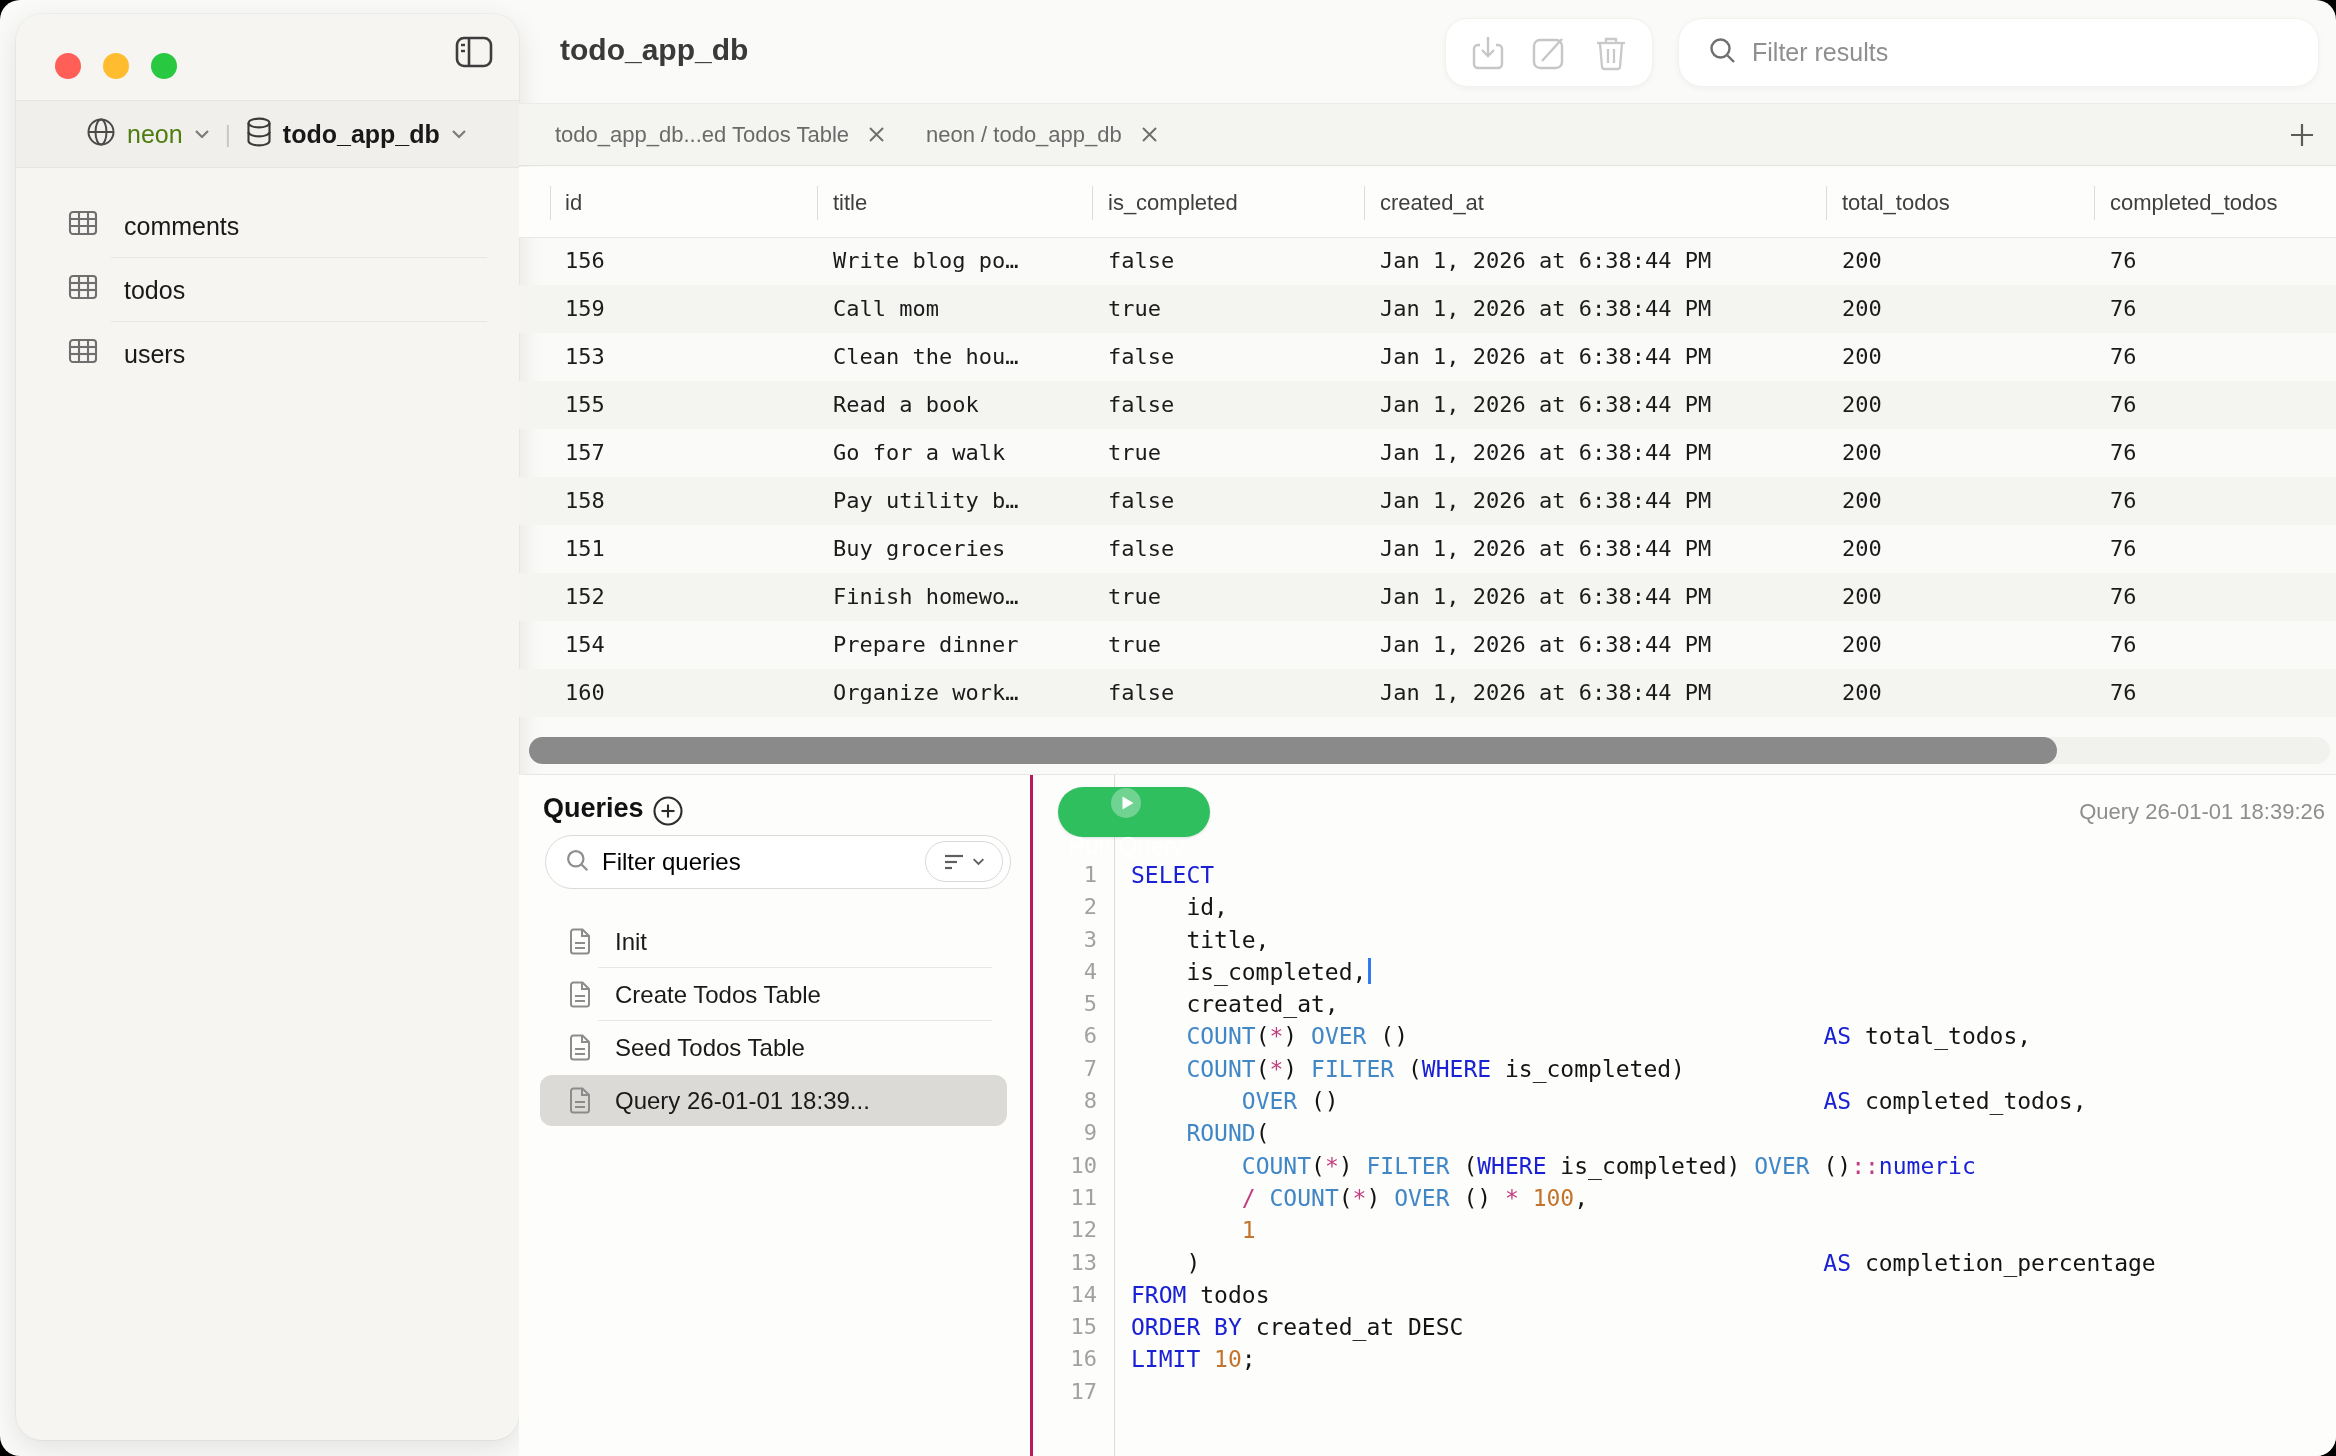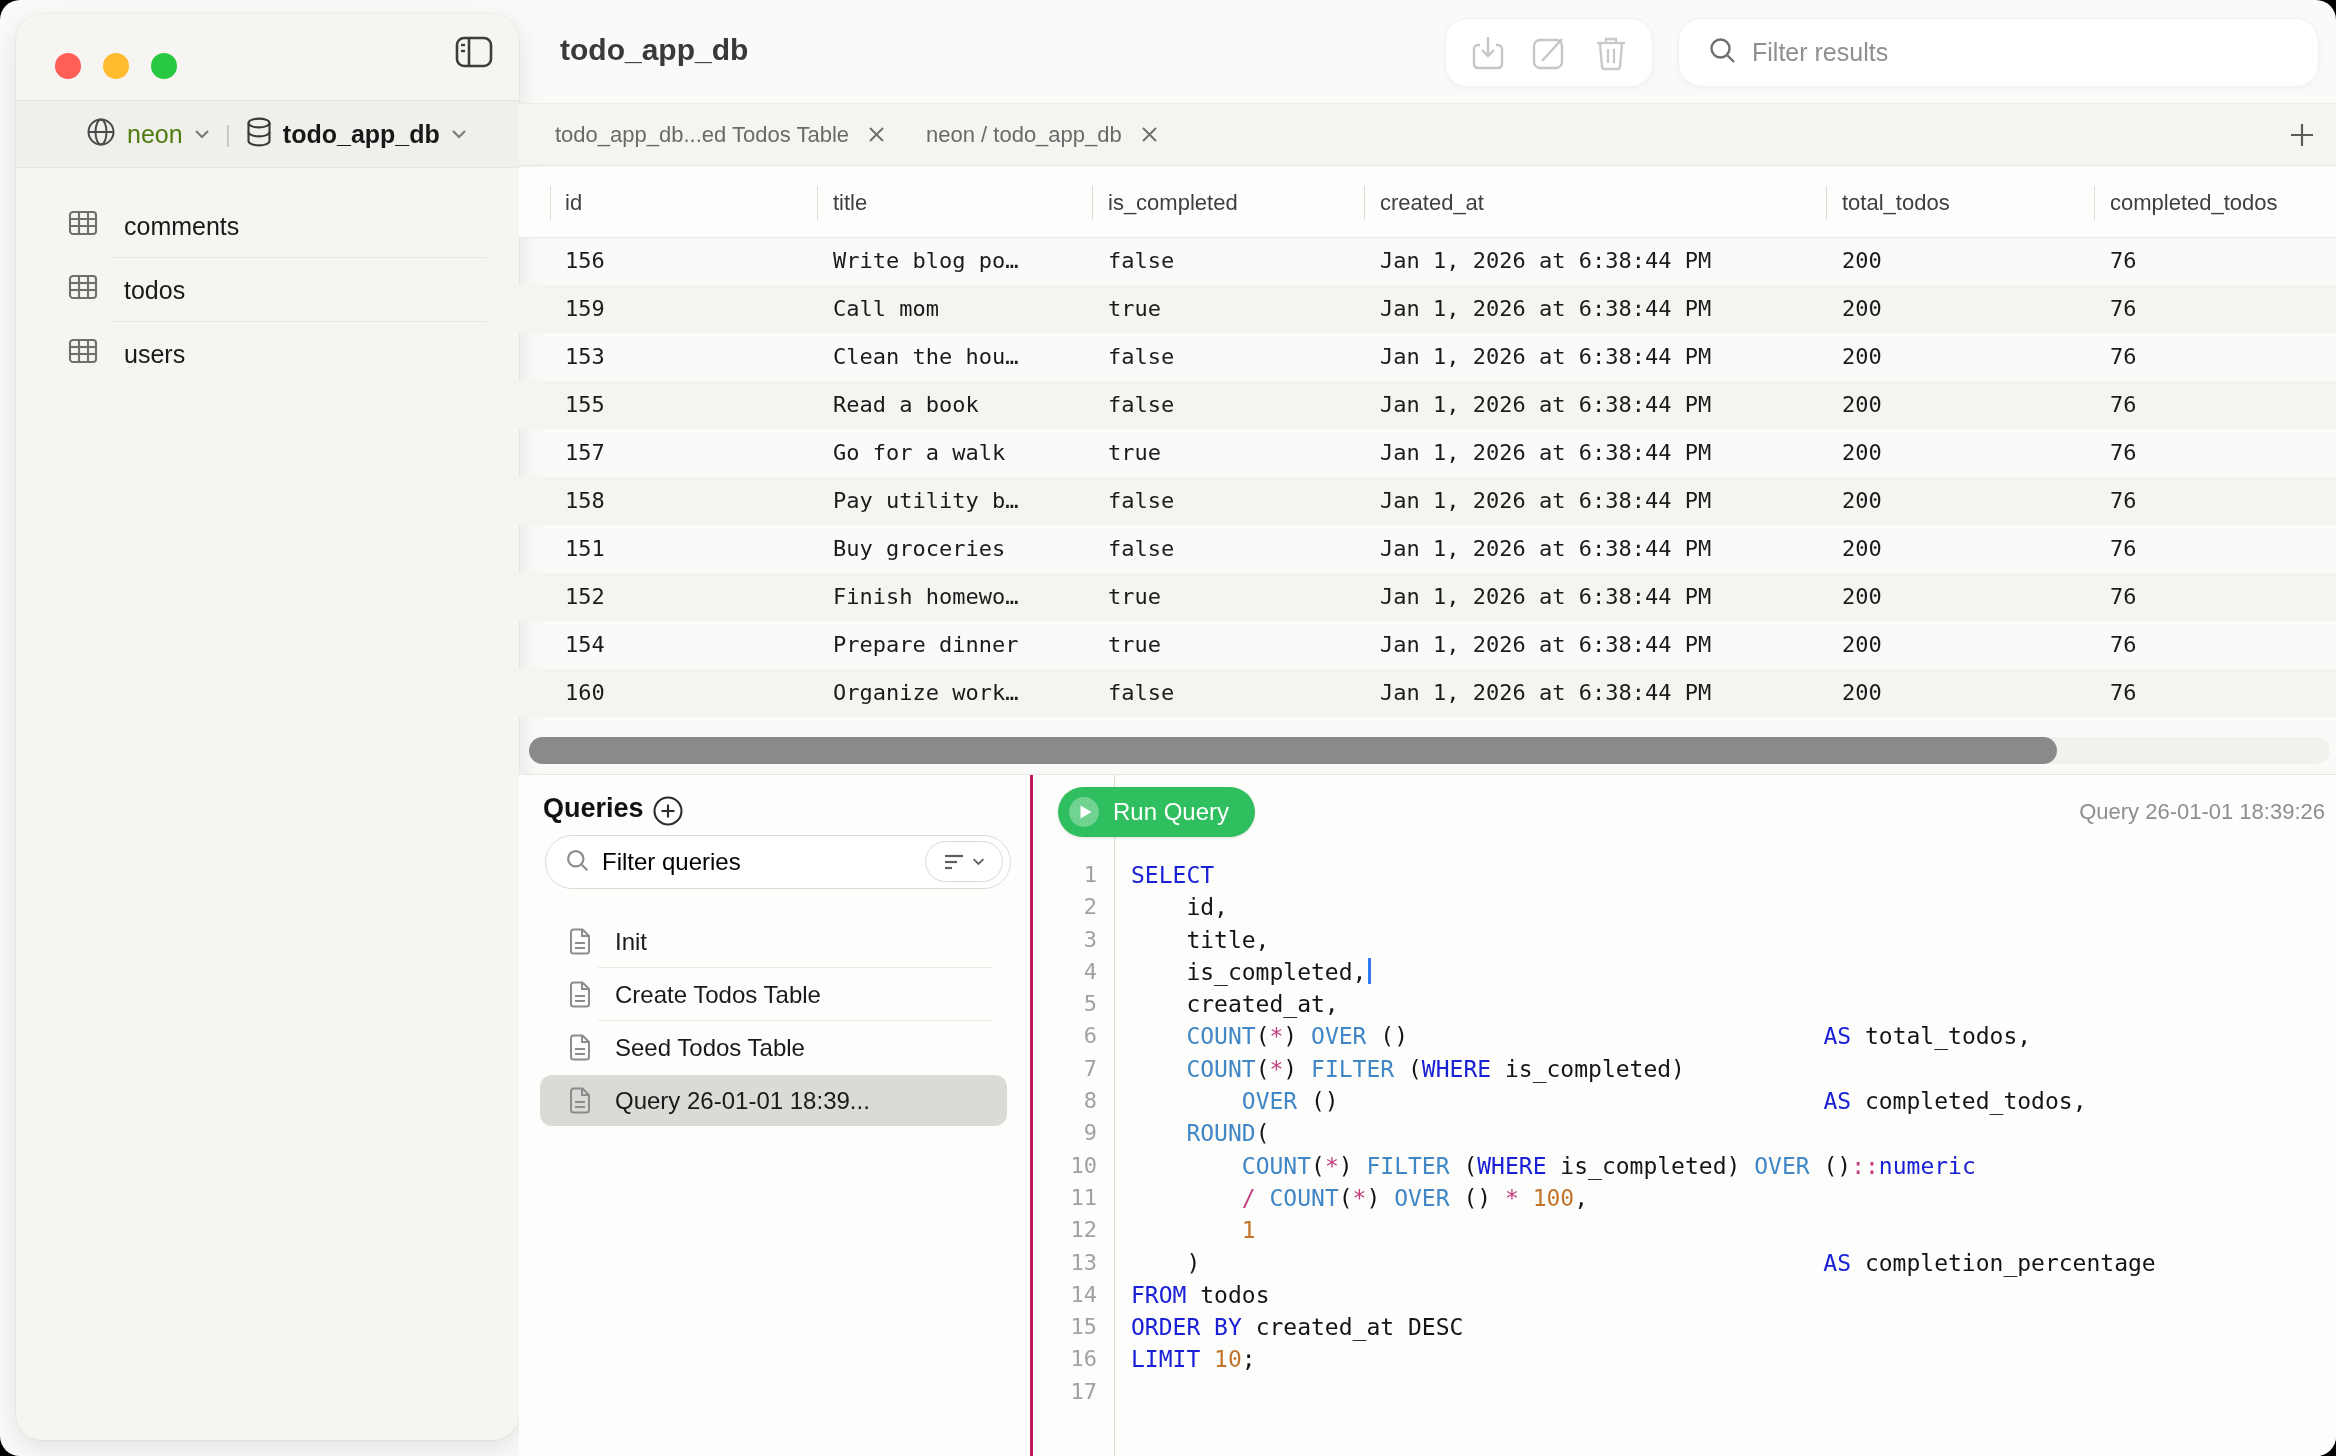--- a/index.html
+++ b/index.html
@@ -77,21 +77,21 @@
     font-size:24px;color:#1a1a1a;}
   .qitem .ic,.qitem .lb{position:relative;z-index:1;}
   .qitem.selected::before{content:'';position:absolute;left:21px;right:23px;top:1px;bottom:1px;
     background:#dbdad6;border-radius:12px;}
   .qitem.sep::after{content:'';position:absolute;left:79px;width:394px;bottom:0;height:1px;background:#e9e8e5;}
 
   .editor{position:absolute;left:512px;top:0;right:0;bottom:0;}
   .gutter-line{position:absolute;left:83px;top:0;bottom:0;width:1px;background:#dcdbd8;}
   .run-btn{position:absolute;left:27px;top:12px;height:50px;border-radius:25px;background:var(--accent-green);
     color:#fff;display:flex;align-items:center;gap:13px;padding:0 26px 0 10px;font-size:24px;z-index:2;
-    border:none;box-shadow:0 1px 3px rgba(0,0,0,.12);}
+    border:none;box-shadow:0 1px 3px rgba(0,0,0,.12);flex-direction:column;}
   .stamp{position:absolute;right:11px;top:24px;font-size:22px;color:#8e8e8d;}
   .codewrap{position:absolute;left:0;top:84px;right:0;bottom:0;
     font-family:"DejaVu Sans Mono",monospace;font-size:23px;}
   .cl{position:relative;height:32.3px;line-height:32.3px;white-space:pre;}
   .cl .ln{position:absolute;left:0;width:66px;text-align:right;color:#a1a19f;font-size:22px;}
   .cl .code{position:absolute;left:100px;top:0;}
   .kw{color:var(--kw);} .fn{color:var(--fn);} .op{color:var(--op);} .num{color:var(--num);} .pl{color:var(--pl);}
   .cursor{display:inline-block;width:3px;height:26px;background:#2f7bf5;vertical-align:-4px;margin-left:2px;}
 </style>
 </head>

